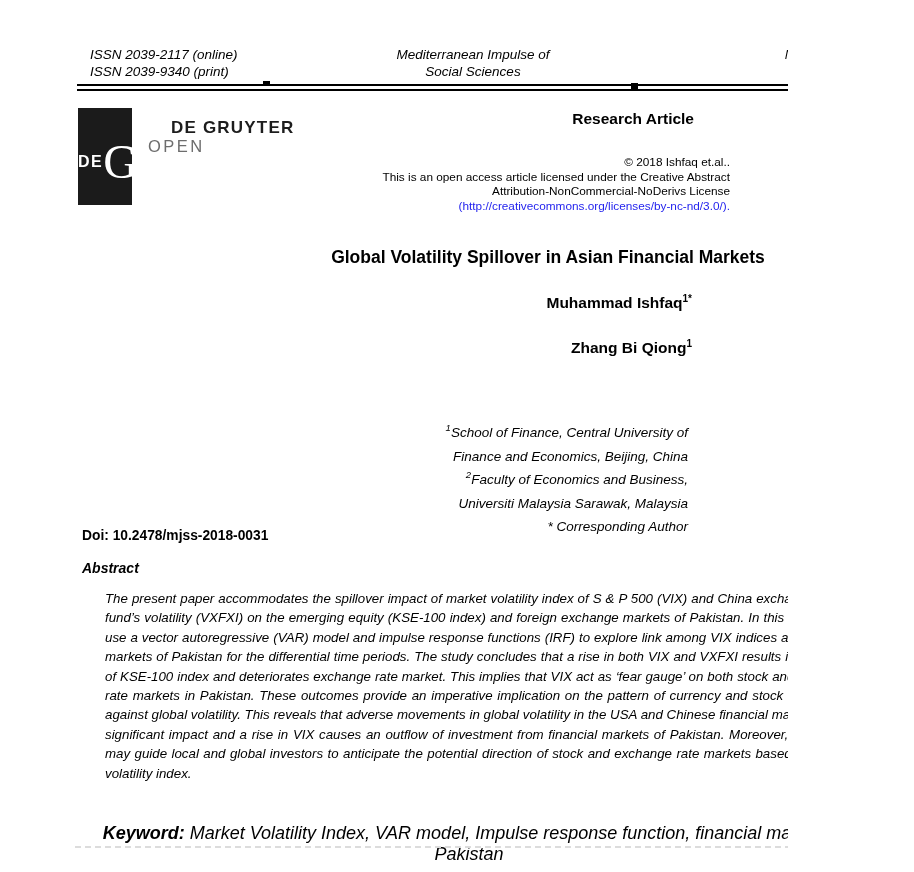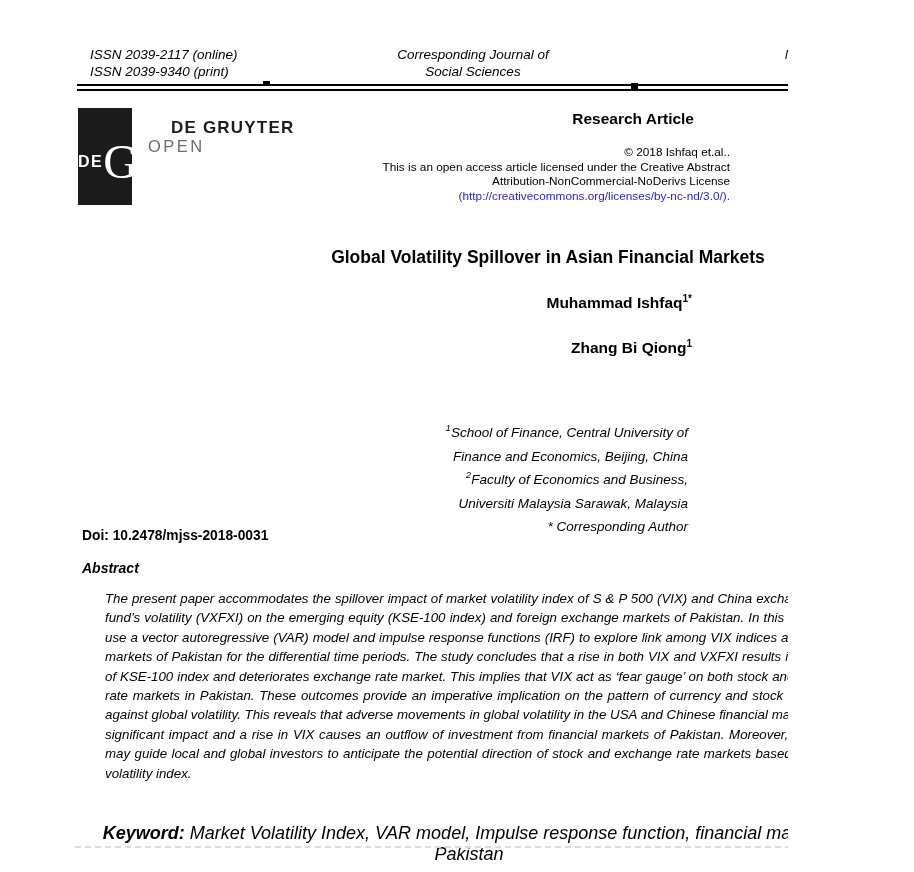--- a/index.html
+++ b/index.html
@@ -26,21 +26,21 @@
   .logo-box .de{color:#fff;font-weight:bold;font-size:16px;letter-spacing:1.5px;line-height:16px;}
   .logo-box .bar{width:25px;height:3px;background:#fff;margin:7px 0 2px 0;}
   .logo-box .g{color:#fff;font-family:"Liberation Serif",serif;font-size:48px;line-height:48px;}
   .wordmark{margin-left:16px;padding-top:10px;}
   .wordmark .name{font-weight:bold;font-size:17px;letter-spacing:1.2px;color:#1d1d1d;line-height:19px;margin-left:23px;}
   .wordmark .open{font-size:16.5px;letter-spacing:2.5px;color:#6d6d6d;line-height:19px;}
 
   
   .meta-block{position:absolute;top:110px;right:58px;text-align:right;}
   .article-type{font-weight:bold;font-size:15.5px;padding-right:36px;}
-  .license{margin-top:17px;font-size:11.8px;line-height:14.5px;color:#000;text-align:right;}
+  .license{margin-top:27px;font-size:11.8px;line-height:14.5px;color:#000;text-align:right;}
   .license a{color:#2424ee;text-decoration:none;}
 
   
   .title{position:absolute;top:247px;left:240px;width:616px;text-align:center;
          font-weight:bold;font-size:17.5px;}
   .author{position:absolute;right:58px;text-align:right;font-weight:bold;font-size:15.5px;
           padding-right:38px;}
   .author sup{font-size:10px;}
   .a1{top:293px;} .a2{top:338px;} .a3{top:383px;}
 
@@ -63,21 +63,21 @@
 <body>
 
 <div class="page">
 
   <div class="masthead">
     <div class="col left">
       <div>ISSN 2039-2117 (online)</div>
       <div>ISSN 2039-9340 (print)</div>
     </div>
     <div class="col center">
-      <div>Corresponding Journal of</div>
+      <div>Mediterranean Impulse of</div>
       <div>Social Sciences</div>
     </div>
     <div class="col right">
       <div>March 2018</div>
     </div>
   </div>
   <div class="header-rule"></div>
   <div class="tick1"></div>
   <div class="tick2"></div>
 

